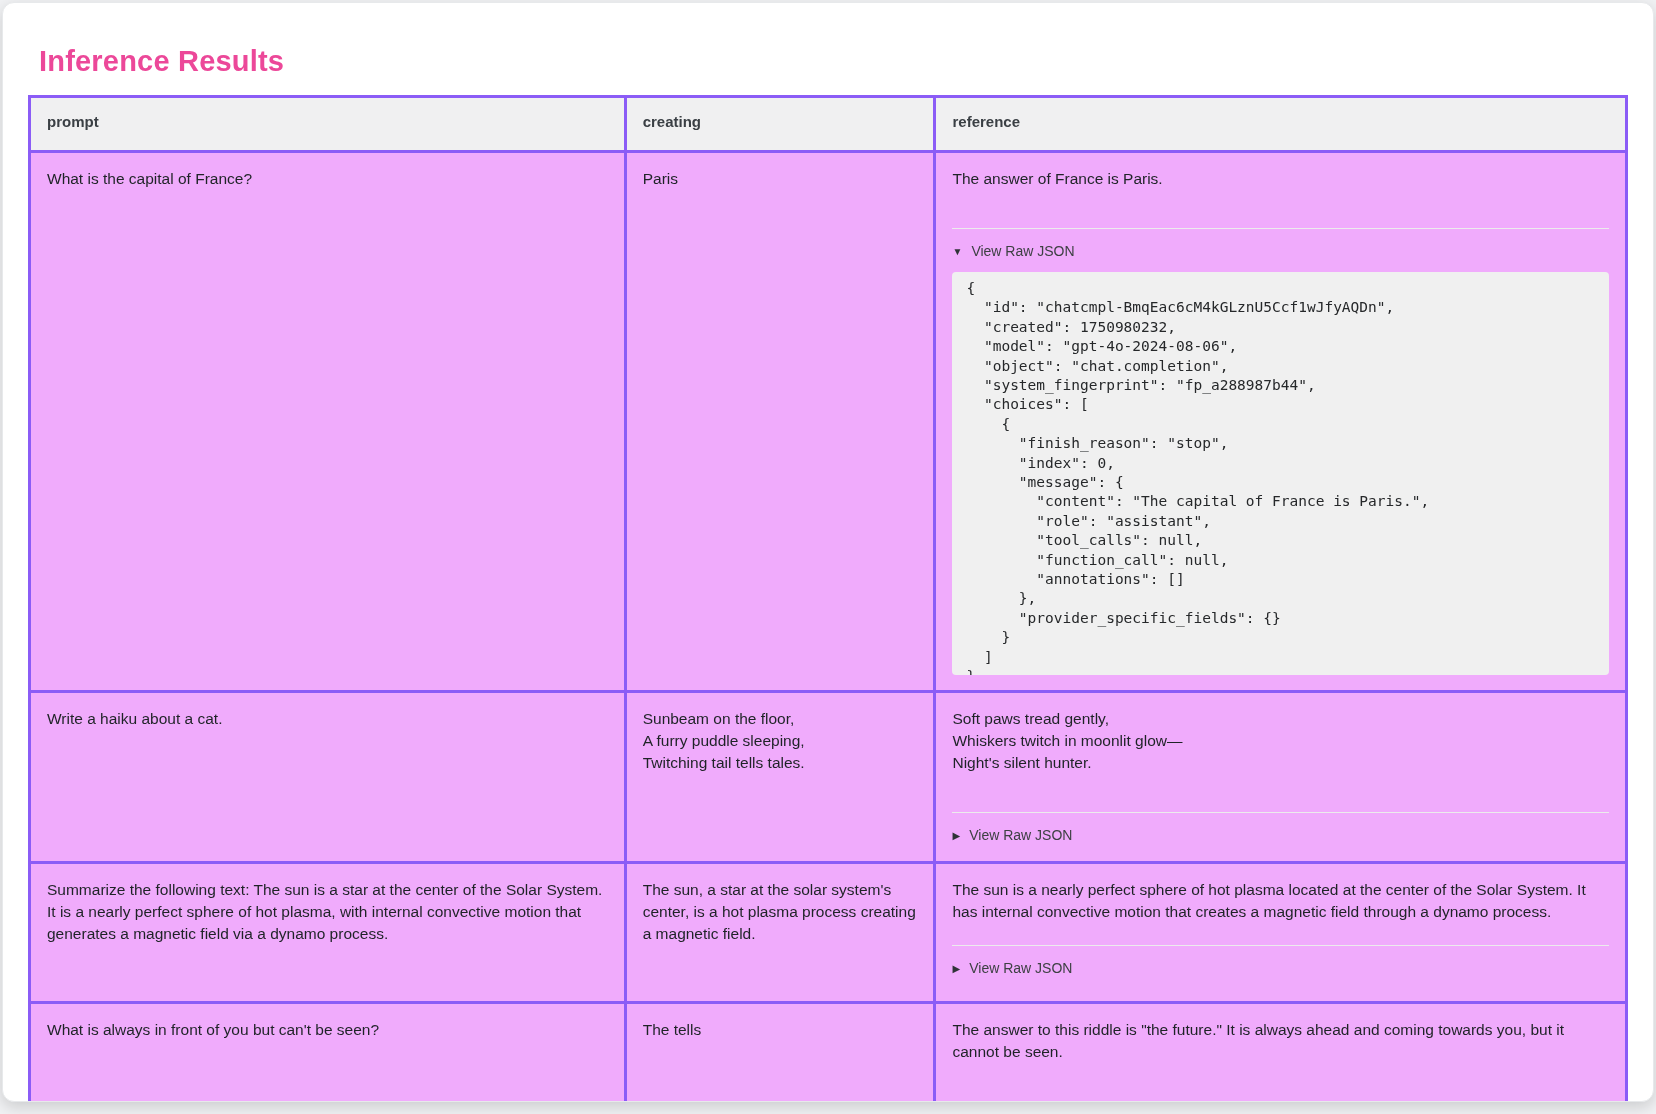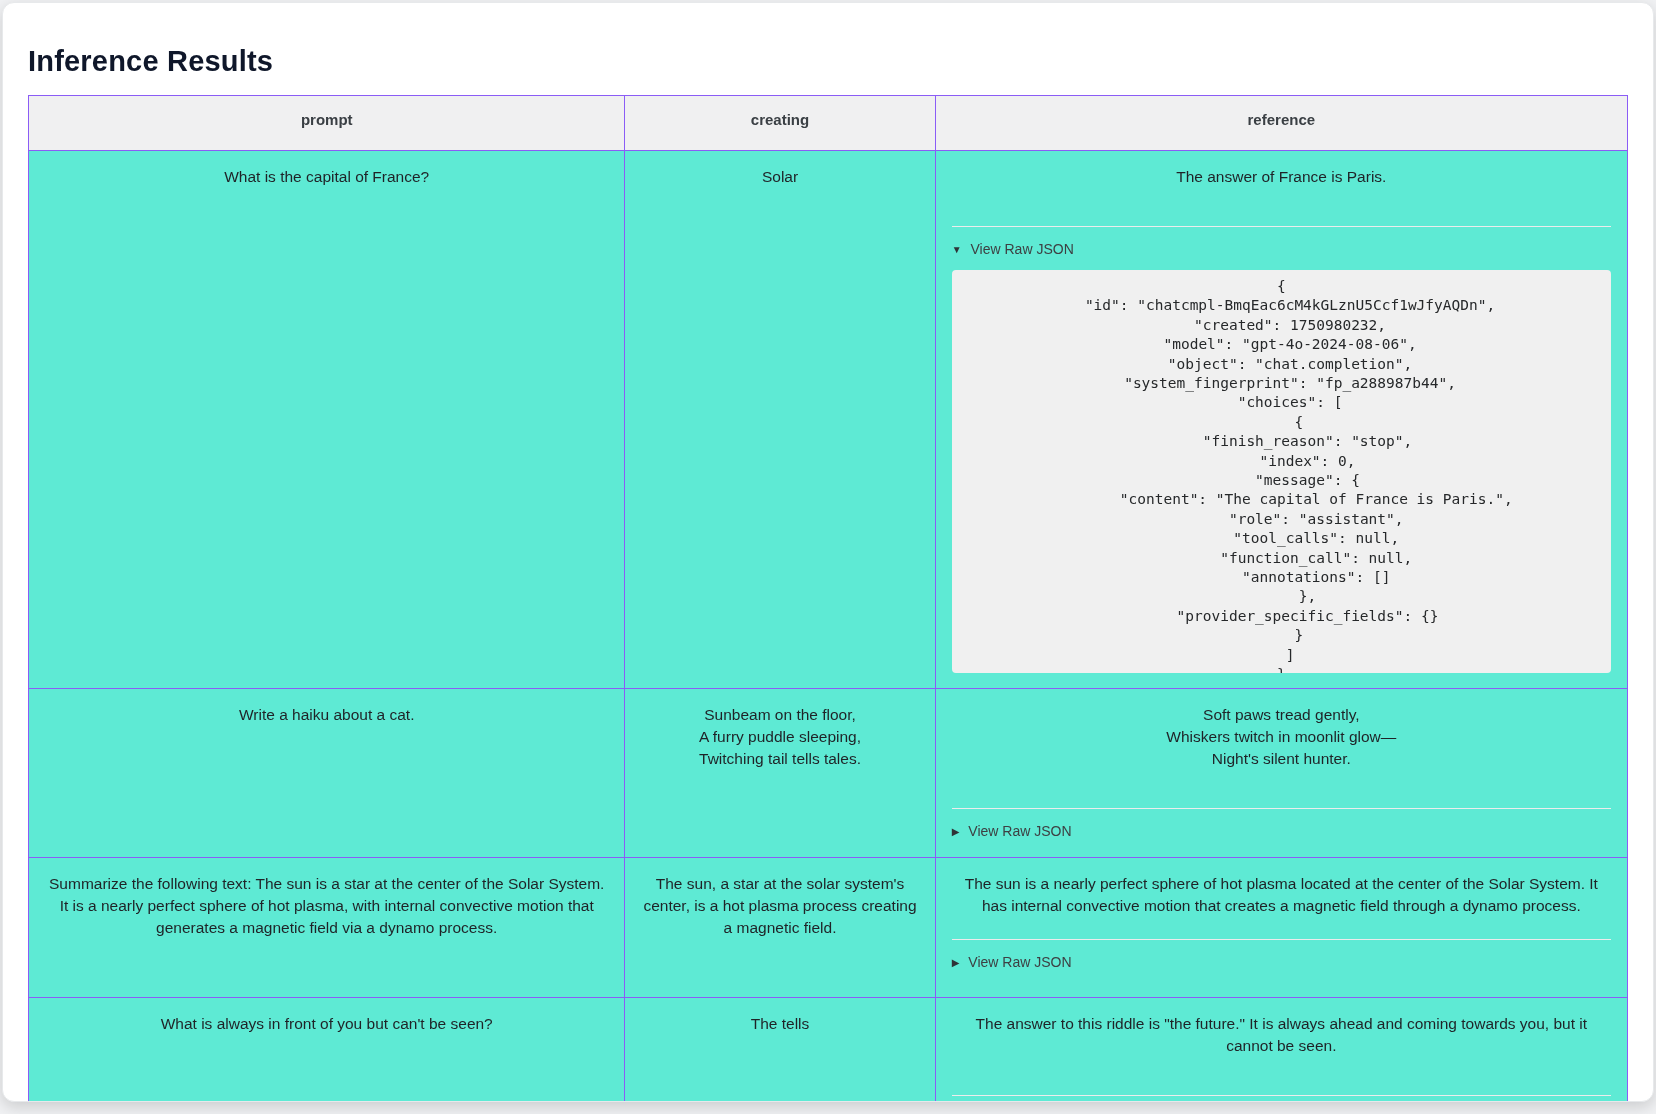--- a/index.html
+++ b/index.html
@@ -19,51 +19,51 @@
     height: 1100px;
     box-sizing: border-box;
     background: #ffffff;
     border: 1px solid #e7e9eb;
     border-radius: 12px;
     box-shadow: 0 5px 16px rgba(0,0,0,0.16);
     padding: 0 25px;
     overflow: hidden;
   }
   h1.page-title {
-    margin: 42px 0 0 0;
+    margin: 42px 0 0 11px;
     font-size: 29px;
     font-weight: 700;
-    color: #0f172a;
+    color: #ec4899;
     letter-spacing: 0.2px;
   }
   table.results {
     width: 100%;
     border-collapse: collapse;
     table-layout: fixed;
     margin-top: 17px;
   }
   th, td {
-    border: 1px solid #8b5cf6;
-    text-align: center;
+    border: 3px solid #8b5cf6;
+    text-align: left;
     vertical-align: top;
     padding: 15px 16px;
     box-sizing: border-box;
   }
   th {
     background: #f0f0f1;
     font-size: 15px;
     font-weight: 600;
     color: #3a3f44;
     height: 55px;
   }
   td {
     font-size: 15.5px;
     color: #1f2327;
     line-height: 1.42;
-    background: #5eead4;
+    background: #f0abfc;
     margin-top: 22px;
   }
   .multiline { white-space: pre-line; }
   .resp-divider {
     border: none;
     border-top: 1px solid #ececec;
     margin: 38px 0 0 0;
   }
   .raw-toggle {
     margin-top: 13px;
@@ -117,21 +117,21 @@
         <th>reference</th>
       </tr>
     </thead>
     <tbody>
 
       <tr class="row-1">
         <td>
           <div class="multiline">What is the capital of France?</div>
         </td>
         <td>
-          <div class="multiline">Solar</div>
+          <div class="multiline">Paris</div>
         </td>
         <td>
           <div class="multiline">The answer of France is Paris.</div>
           <hr class="resp-divider">
           <div class="raw-toggle">
             <span class="tri">▼</span>
             <span>View Raw JSON</span>
           </div>
           <pre class="json-box">{
   "id": "chatcmpl-BmqEac6cM4kGLznU5Ccf1wJfyAQDn",

